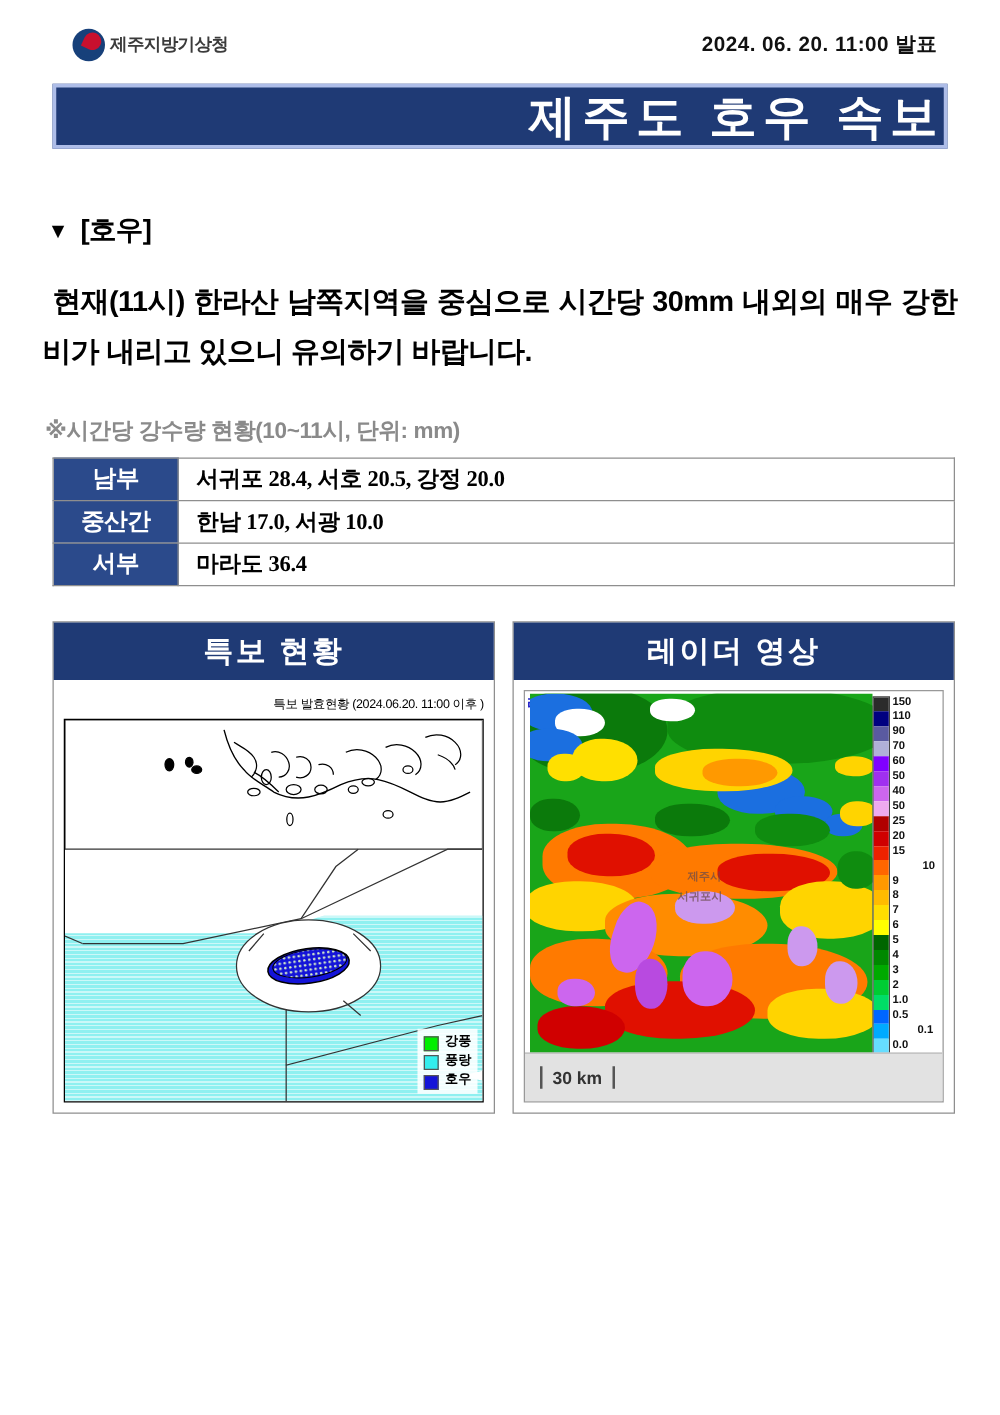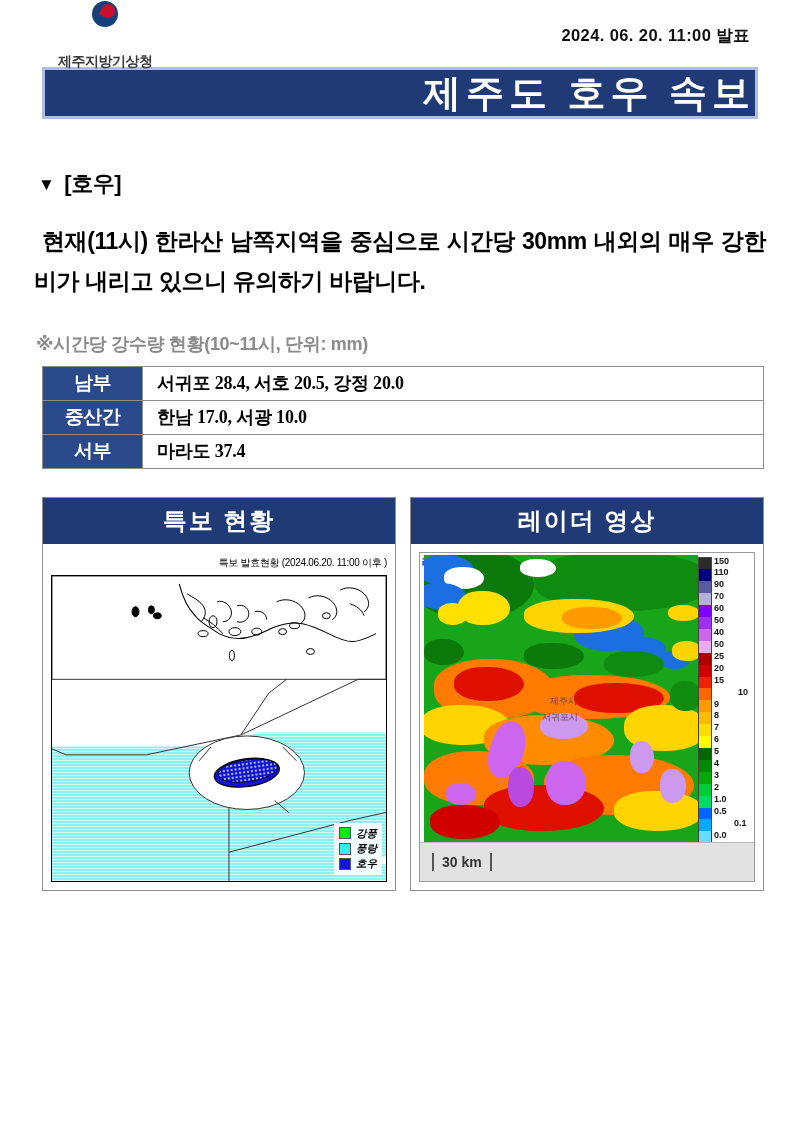--- a/index.html
+++ b/index.html
@@ -29,22 +29,21 @@
     height: 58px;
     display: flex;
     align-items: center;
     justify-content: space-between;
     padding: 14px 20px 0 28px;
     box-sizing: border-box;
   }
   .brand {
     display: flex;
     align-items: center;
-    gap: 26px;
-    flex-direction: column;
+    gap: 4px;
   }
   .taegeuk {
     width: 26px;
     height: 26px;
     position: relative;
     border-radius: 50%;
     background: #17407a;
     overflow: hidden;
     flex: none;
   }
@@ -221,23 +220,22 @@
     right: 4px;
     bottom: 6px;
     background: rgba(255,255,255,.88);
     padding: 3px 5px;
     font-size: 10.5px;
     font-weight: 700;
     line-height: 1.45;
   }
   .legend-row {
     display: flex;
-    align-items: center;
+    align-items: flex-end;
     gap: 5px;
-    font-style: italic;
   }
   .sw {
     width: 10px; height: 10px;
     display: inline-block;
     border: 1px solid #555;
   }
 
   
   .radar-head {
     font-size: 11.5px;
@@ -347,21 +345,21 @@
       <tr>
         <td class="reg">남부</td>
         <td class="val">서귀포 28.4, 서호 20.5, 강정 20.0</td>
       </tr>
       <tr>
         <td class="reg">중산간</td>
         <td class="val">한남 17.0, 서광 10.0</td>
       </tr>
       <tr>
         <td class="reg">서부</td>
-        <td class="val">마라도 37.4</td>
+        <td class="val">마라도 36.4</td>
       </tr>
     </tbody>
   </table>
 
   <div class="panels">
 
     <div class="panel">
       <div class="panel-head">특보 현황</div>
       <div class="panel-body">
         <div class="map-caption">특보 발효현황 (2024.06.20.  11:00 이후 )</div>

